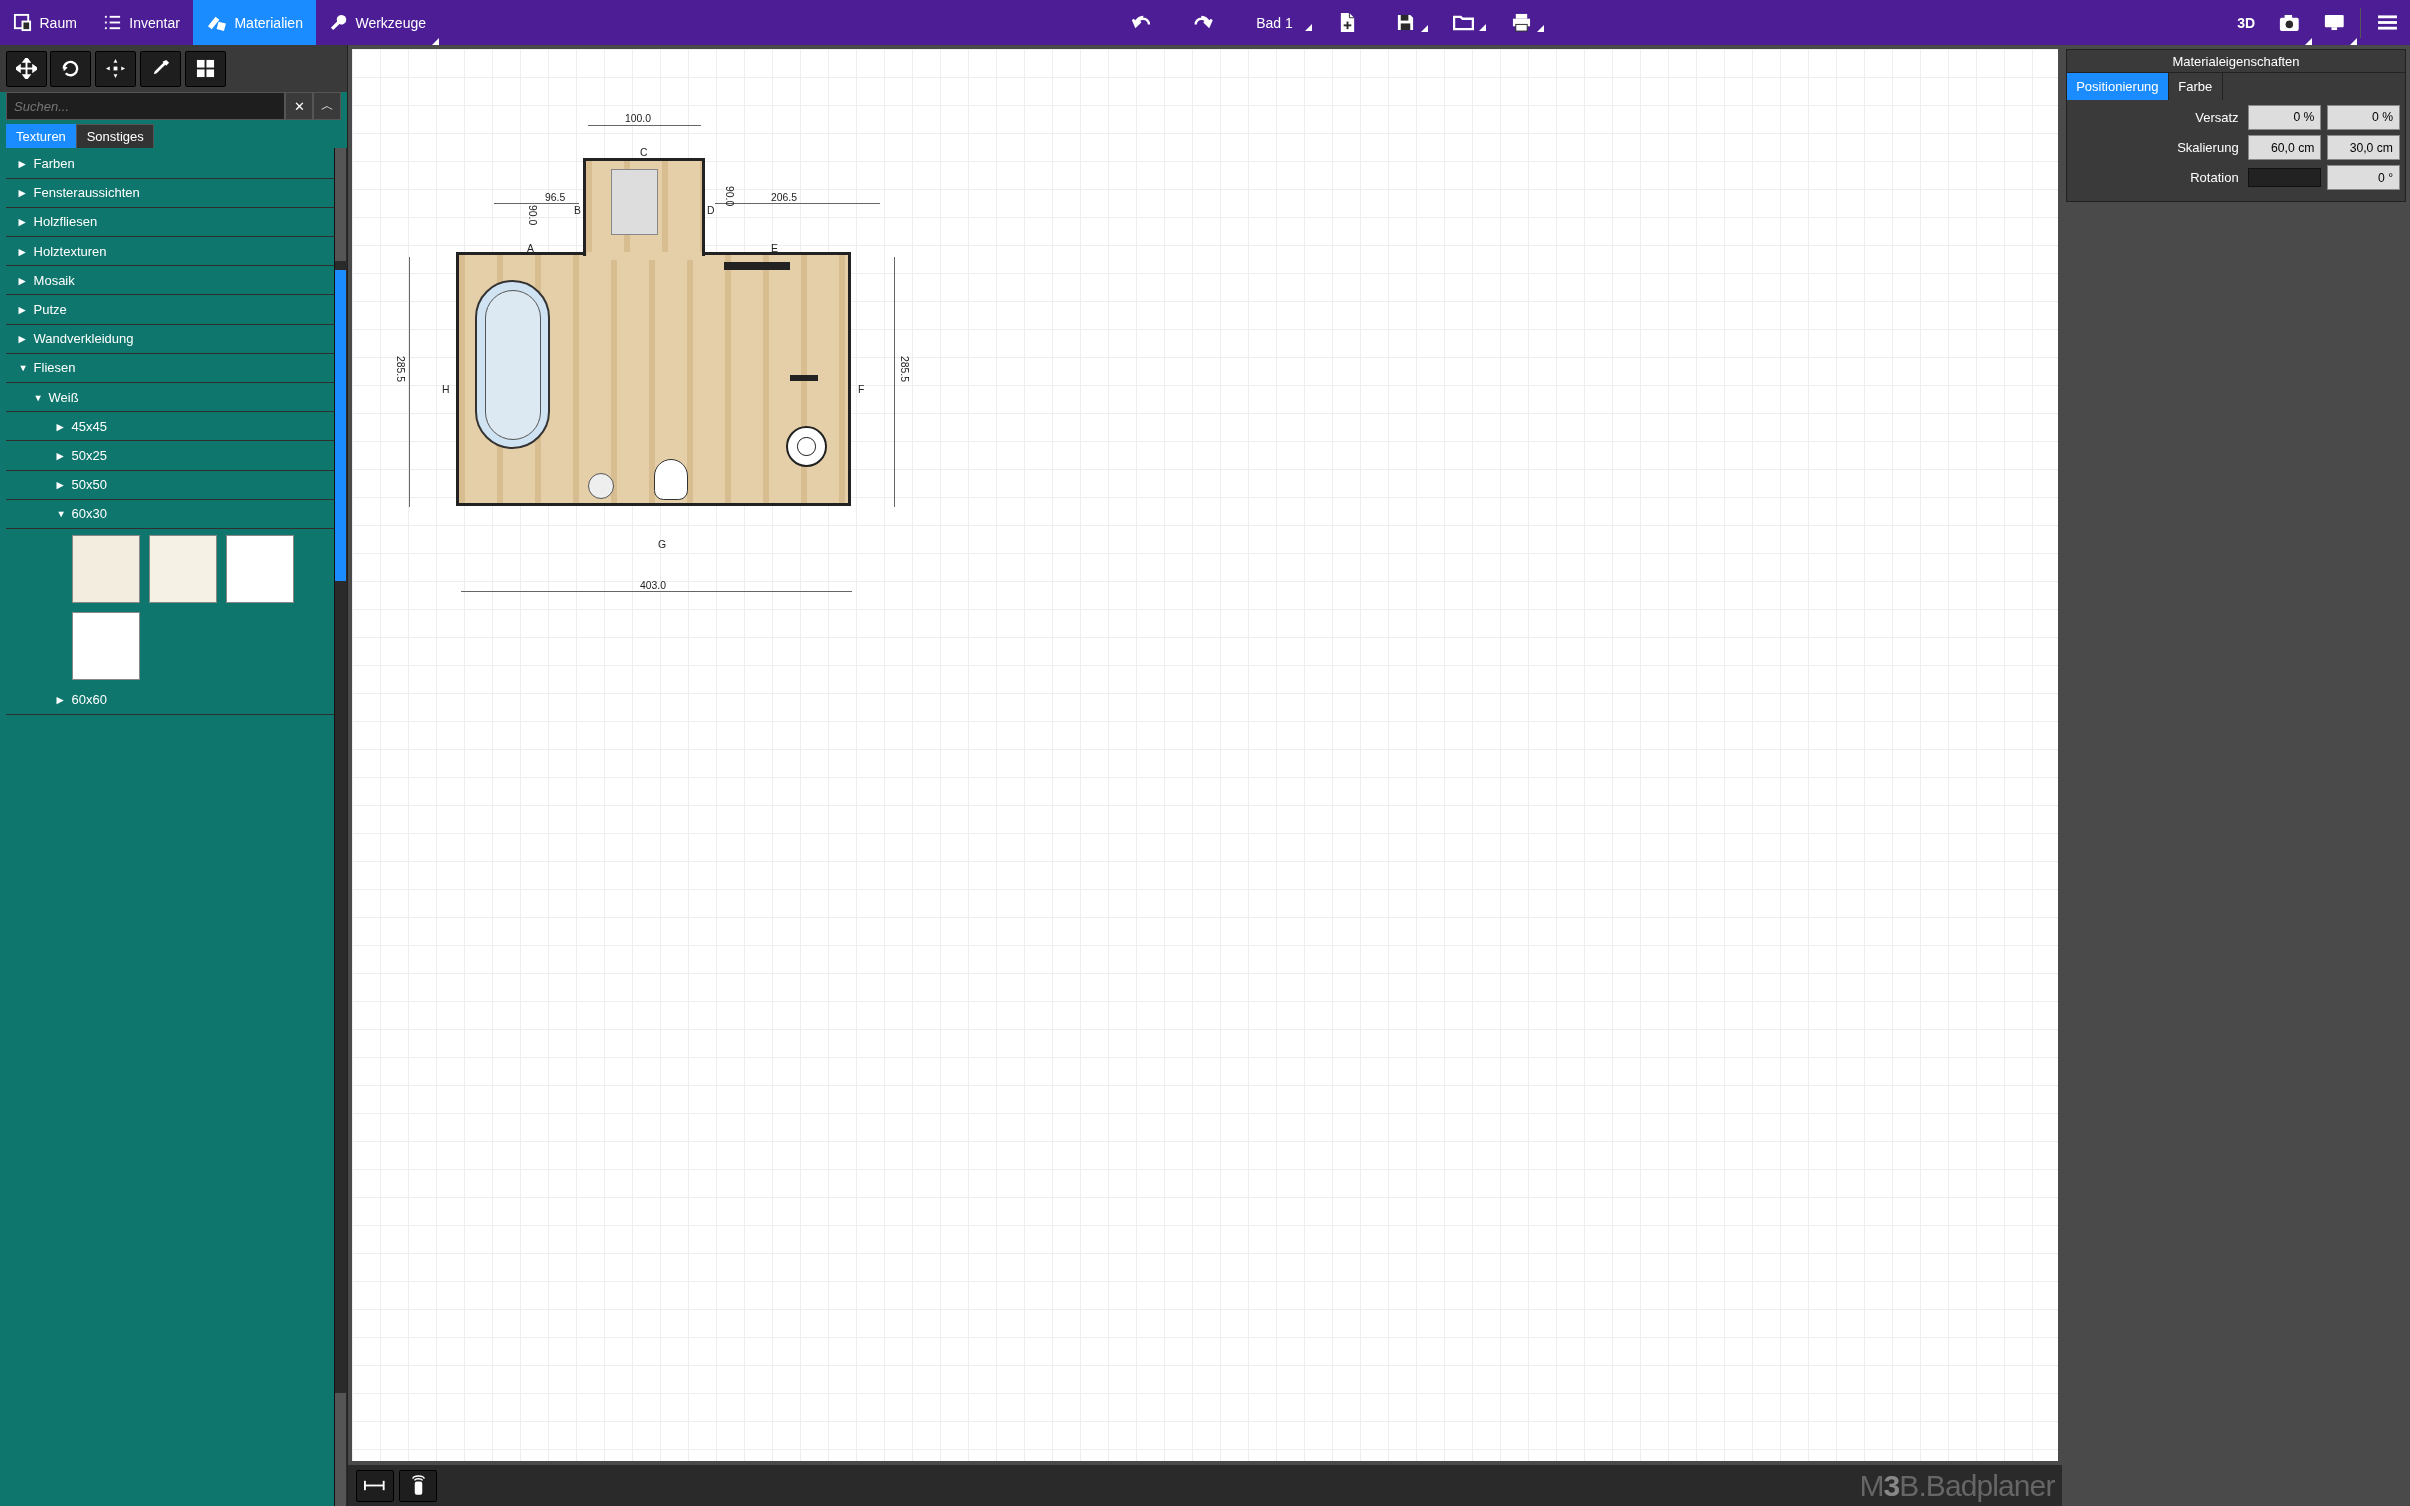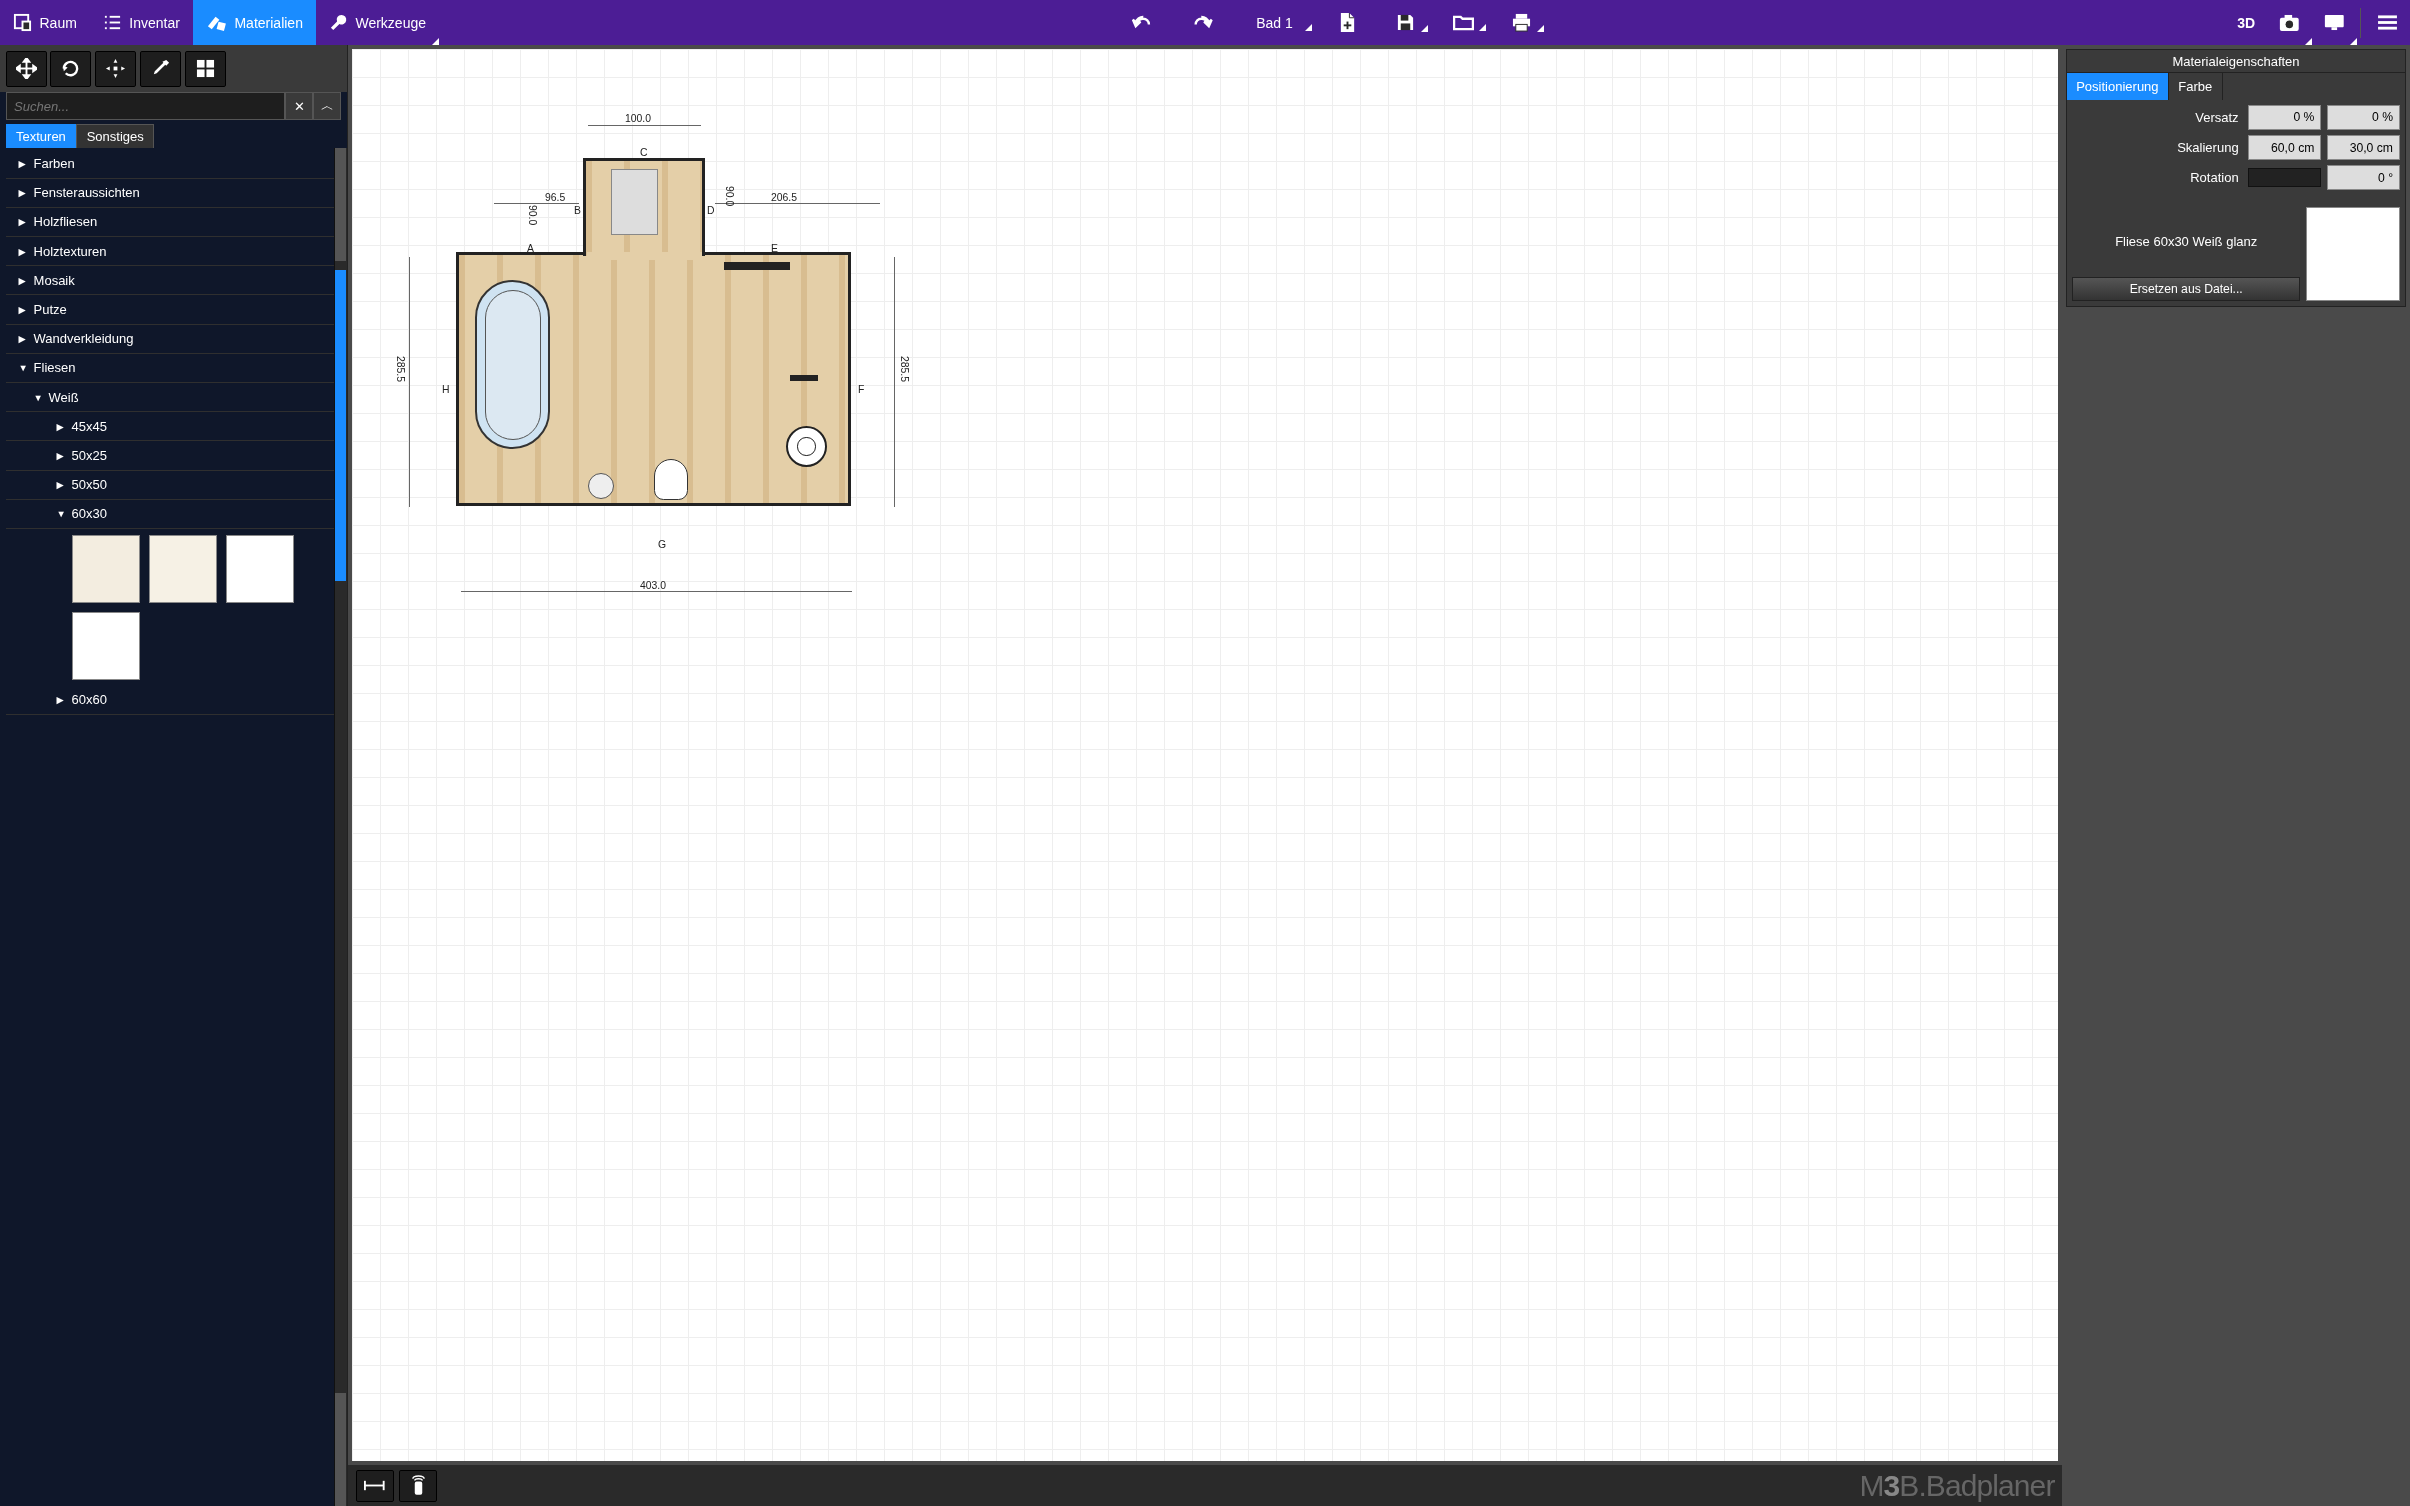--- a/index.html
+++ b/index.html
@@ -13,21 +13,21 @@
   .top-spacer { flex: 1; }
   .top-center { display: flex; align-items: center; gap: 13px; }
   .doc-title { padding: 0 19px; display:flex; align-items:center; position: relative; }
   .doc-title .corner { position: absolute; right: 0; bottom: 0; width: 0; height: 0; border-left: 7.5px solid transparent; border-bottom: 7.5px solid #fff; }
   .top-icon-btn { width: 45px; display: flex; align-items: center; justify-content: center; cursor: pointer; position: relative; }
   .top-icon-btn .corner { position: absolute; right: 0; bottom: 0; width: 0; height: 0; border-left: 7.5px solid transparent; border-bottom: 7.5px solid #fff; }
   .sep { width: 0.9px; background: #555; margin: 7.5px 3.8px; }
 
   .content { flex: 1; display: flex; min-height: 0; }
 
-  .left-panel { width: 348px; background: #0f172a; display: flex; flex-direction: column; border-right: 1.9px solid #222; }
+  .left-panel { width: 348px; background: #0f766e; display: flex; flex-direction: column; border-right: 1.9px solid #222; }
   .tool-row { display: flex; gap: 3.8px; padding: 5.6px; background: #3a3a3a; }
   .tool-btn { width: 41px; height: 36px; background: #1e1e1e; border: 0.9px solid #000; border-radius: 1.9px; display: flex; align-items: center; justify-content: center; cursor: pointer; }
   .search-row { display: flex; padding: 0 5.6px 3.8px 5.6px; gap: 0; }
   .search-input { flex: 1; background: #1e1e1e; border: 0.9px solid #555; color: #888; font-style: italic; padding: 4.7px 7.5px; font-size: 13px; }
   .search-ctrl { width: 28px; height: 28px; background: #3a3a3a; border: 0.9px solid #555; color: #fff; display: flex; align-items: center; justify-content: center; cursor: pointer; font-size: 13px; }
   .tabs { display: flex; padding: 0 5.6px; }
   .tab { padding: 3.8px 9.4px; color: #fff; font-size: 13px; cursor: pointer; border: 0.9px solid #555; border-bottom:none; background:#333;}
   .tab.active { background: #1a8cff; border-color:#1a8cff;}
   .tree { flex: 1; overflow-y: auto; padding: 1.9px 5.6px; position: relative; }
   .tree-scrollbar-track { position: absolute; right: 0; top: 0; bottom: 0; width: 13px; background: #2a2a2a; border-left:0.9px solid #111;}
@@ -422,23 +422,16 @@
           <span class="prop-label">Skalierung</span>
           <input class="prop-input" value="60,0 cm" style="">
           <input class="prop-input" value="30,0 cm" style="">
         </div>
         <div class="prop-row">
           <span class="prop-label">Rotation</span>
           <div class="slider-bar"></div>
           <input class="prop-input" value="0 °" style="">
         </div>
       </div>
-      <div class="preview-row">
-        <div class="preview-left">
-          <div class="preview-name">Fliese 60x30 Weiß glanz</div>
-          <div class="replace-btn">Ersetzen aus Datei...</div>
-        </div>
-        <div class="preview-swatch"></div>
-      </div>
     </div>
   </div>
 </div>
 
 
 </body></html>

